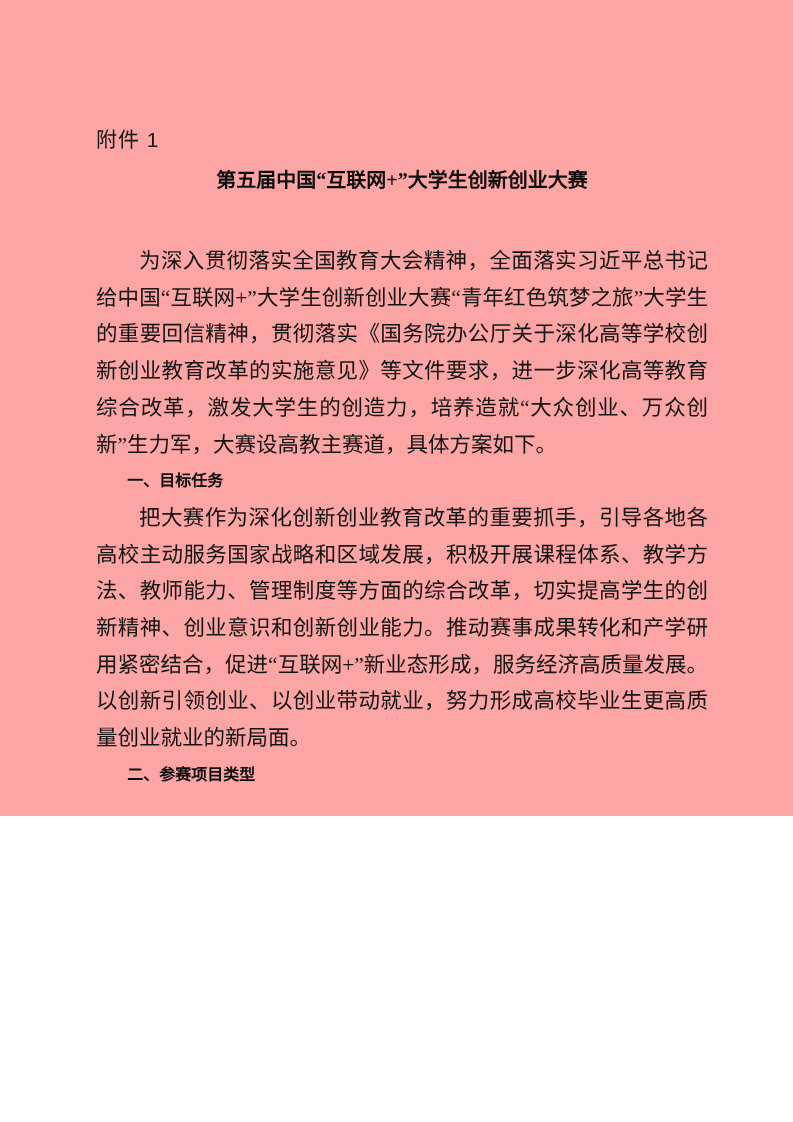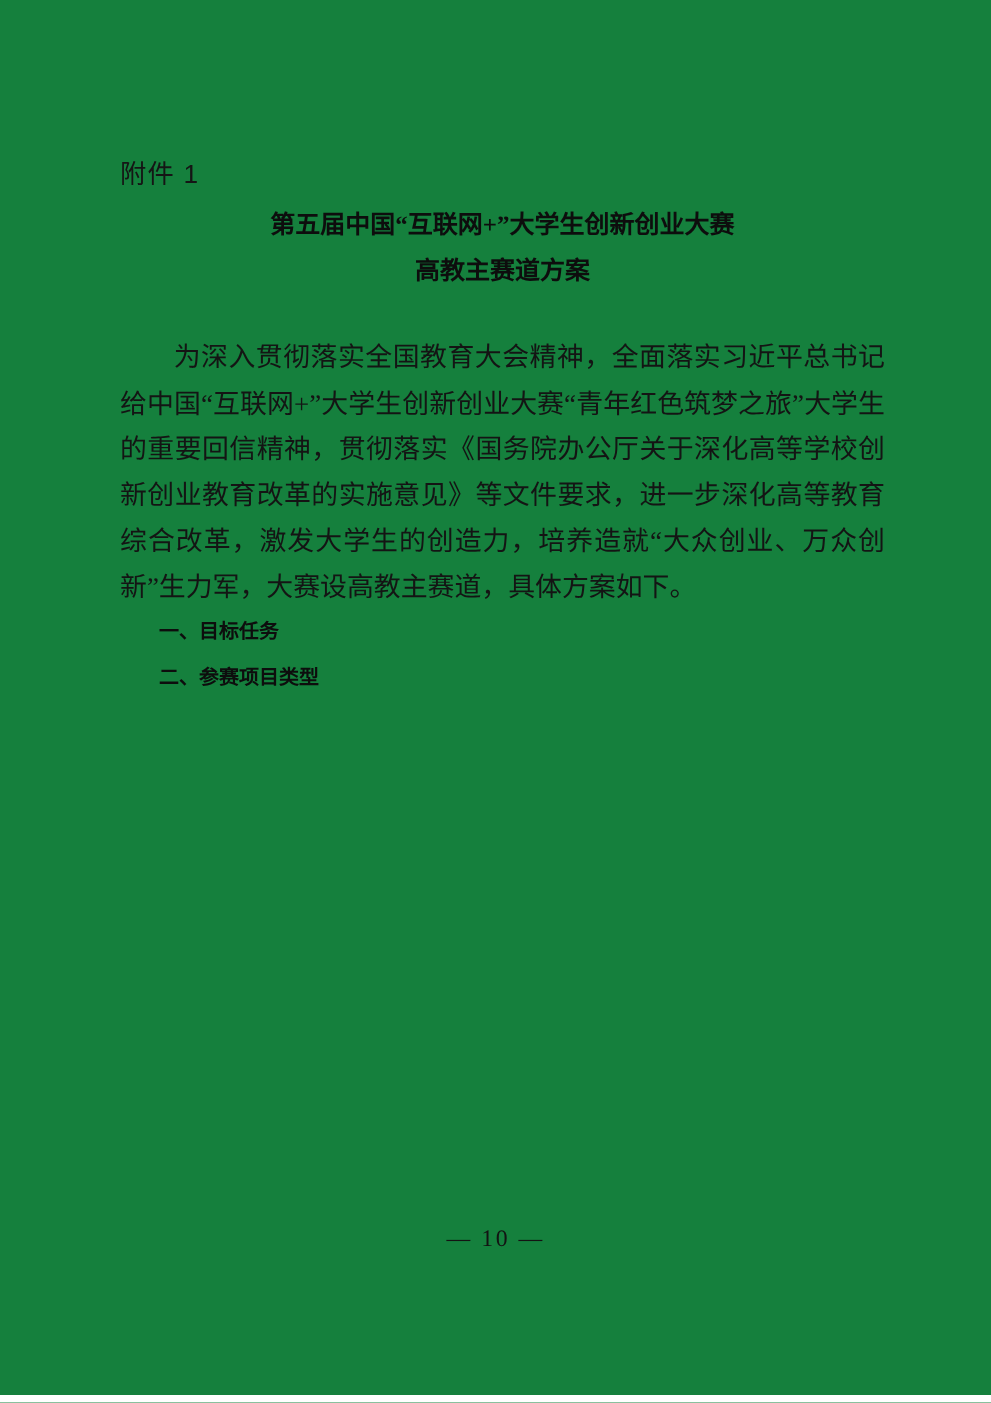--- a/index.html
+++ b/index.html
@@ -3,22 +3,22 @@
 <meta charset="utf-8">
 <style>
   html, body {
     margin: 0;
     padding: 0;
     background: #ffffff;
   }
   .page {
     position: relative;
     width: 793px;
-    height: 1116px;
-    background: #15803d;
+    height: 816px;
+    background: #fca5a5;
     color: #111111;
     overflow: hidden;
     font-family: "Liberation Serif", "DejaVu Serif", serif;
   }
   .content {
     position: absolute;
     left: 96px;
     top: 126px;
     width: 612px;
   }
@@ -31,21 +31,21 @@
   }
   .doc-title {
     margin-top: 8px;
     text-align: center;
     font-weight: bold;
     font-size: 20px;
     line-height: 37px;
     color: #0d0d0d;
   }
   .doc-body {
-    margin-top: 32px;
+    margin-top: 44px;
     font-size: 21.5px;
     line-height: 36.7px;
     text-align: justify;
     color: #141414;
   }
   .doc-body p.para {
     margin: 0;
     text-indent: 2em;
   }
   .doc-body h3.heading {
@@ -72,25 +72,25 @@
 </head>
 <body>
 
 <div class="page">
   <div class="content">
 
     <div class="attachment-label">附件 1</div>
 
     <div class="doc-title">
       <div>第五届中国“互联网+”大学生创新创业大赛</div>
-      <div>高教主赛道方案</div>
     </div>
 
     <div class="doc-body">
       <p class="para">为深入贯彻落实全国教育大会精神，全面落实习近平总书记给中国“互联网+”大学生创新创业大赛“青年红色筑梦之旅”大学生的重要回信精神，贯彻落实《国务院办公厅关于深化高等学校创新创业教育改革的实施意见》等文件要求，进一步深化高等教育综合改革，激发大学生的创造力，培养造就“大众创业、万众创新”生力军，大赛设高教主赛道，具体方案如下。</p>
       <h3 class="heading">一、目标任务</h3>
+      <p class="para">把大赛作为深化创新创业教育改革的重要抓手，引导各地各高校主动服务国家战略和区域发展，积极开展课程体系、教学方法、教师能力、管理制度等方面的综合改革，切实提高学生的创新精神、创业意识和创新创业能力。推动赛事成果转化和产学研用紧密结合，促进“互联网+”新业态形成，服务经济高质量发展。以创新引领创业、以创业带动就业，努力形成高校毕业生更高质量创业就业的新局面。</p>
       <h3 class="heading">二、参赛项目类型</h3>
     </div>
 
   </div>
 
   <div class="page-footer">— 10 —</div>
 </div>
 
 </body></html>

